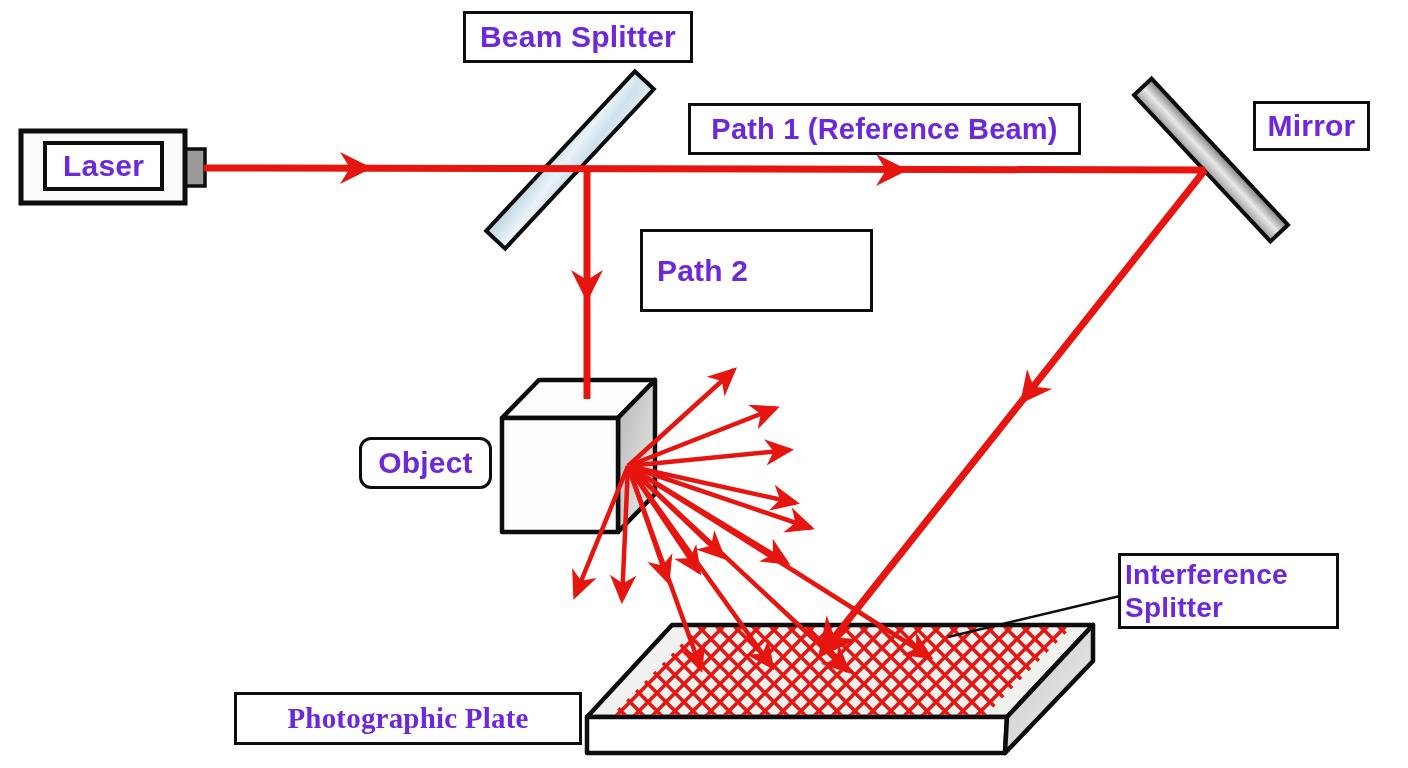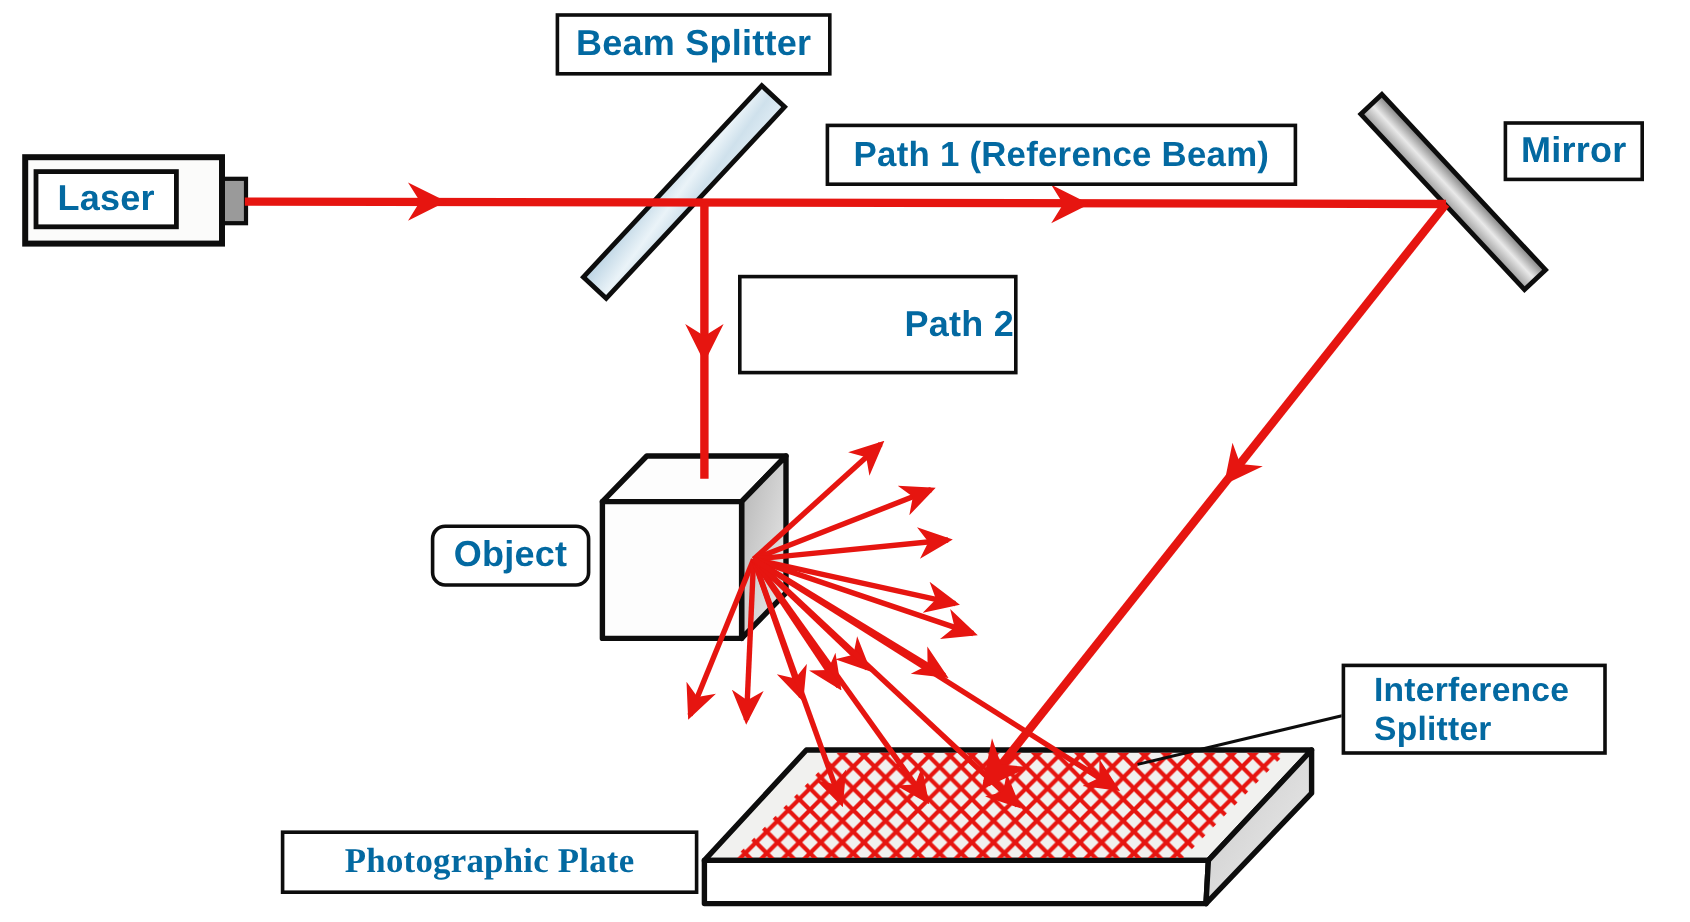--- a/index.html
+++ b/index.html
@@ -1,33 +1,33 @@
 <!DOCTYPE html>
 <html><head>
 <meta charset="utf-8">
 <style>
   html,body{margin:0;padding:0;background:#ffffff;}
   body{width:1408px;height:768px;position:relative;overflow:hidden;
        font-family:"Liberation Sans","DejaVu Sans",sans-serif;}
   .stage{position:absolute;left:0;top:0;width:1408px;height:768px;}
   svg.layer{position:absolute;left:0;top:0;}
   .lbl{position:absolute;box-sizing:border-box;background:#ffffff;
-       border:3px solid #0d0d0d;color:#0369a1;font-weight:700;
+       border:3px solid #0d0d0d;color:#6d28d9;font-weight:700;
        display:flex;align-items:center;justify-content:center;
        font-size:29px;letter-spacing:0.2px;white-space:nowrap;}
   .lbl.multiline{flex-direction:column;align-items:flex-start;justify-content:center;
        line-height:1.18;}
   .lbl.multiline span{display:block;}
-  #laser-label{left:28px;top:141px;width:121px;height:50px;border-width:4px;font-size:30px;}
+  #laser-label{left:43px;top:141px;width:121px;height:50px;border-width:4px;font-size:30px;}
   #beam-splitter-label{left:463px;top:11px;width:230px;height:52px;font-size:30px;}
   #path1-label{left:688px;top:103px;width:393px;height:52px;font-size:29px;}
-  #path2-label{left:615px;top:229px;width:233px;height:83px;font-size:30px;align-items:flex-end;}
+  #path2-label{left:640px;top:229px;width:233px;height:83px;padding-left:14px;font-size:30px;}
   #mirror-label{left:1229px;top:101px;width:117px;height:50px;font-size:30px;margin-left:24px;}
   #object-label{left:359px;top:437px;width:133px;height:52px;font-size:30px;border-radius:12px;}
-  #interference-label{left:1118px;top:553px;width:221px;height:76px;padding-left:24px;font-size:28px;}
+  #interference-label{left:1118px;top:553px;width:221px;height:76px;padding-left:4px;font-size:28px;}
   #plate-label{left:234px;top:692px;width:348px;height:53px;font-size:29px;font-family:Liberation Serif, serif;}
 </style>
 </head>
 <body>
 
 <div class="stage">
 
 <svg class="layer" width="1408" height="768" viewBox="0 0 1408 768">
   <defs>
     <linearGradient id="glassGrad" x1="0" y1="0" x2="1" y2="1">

